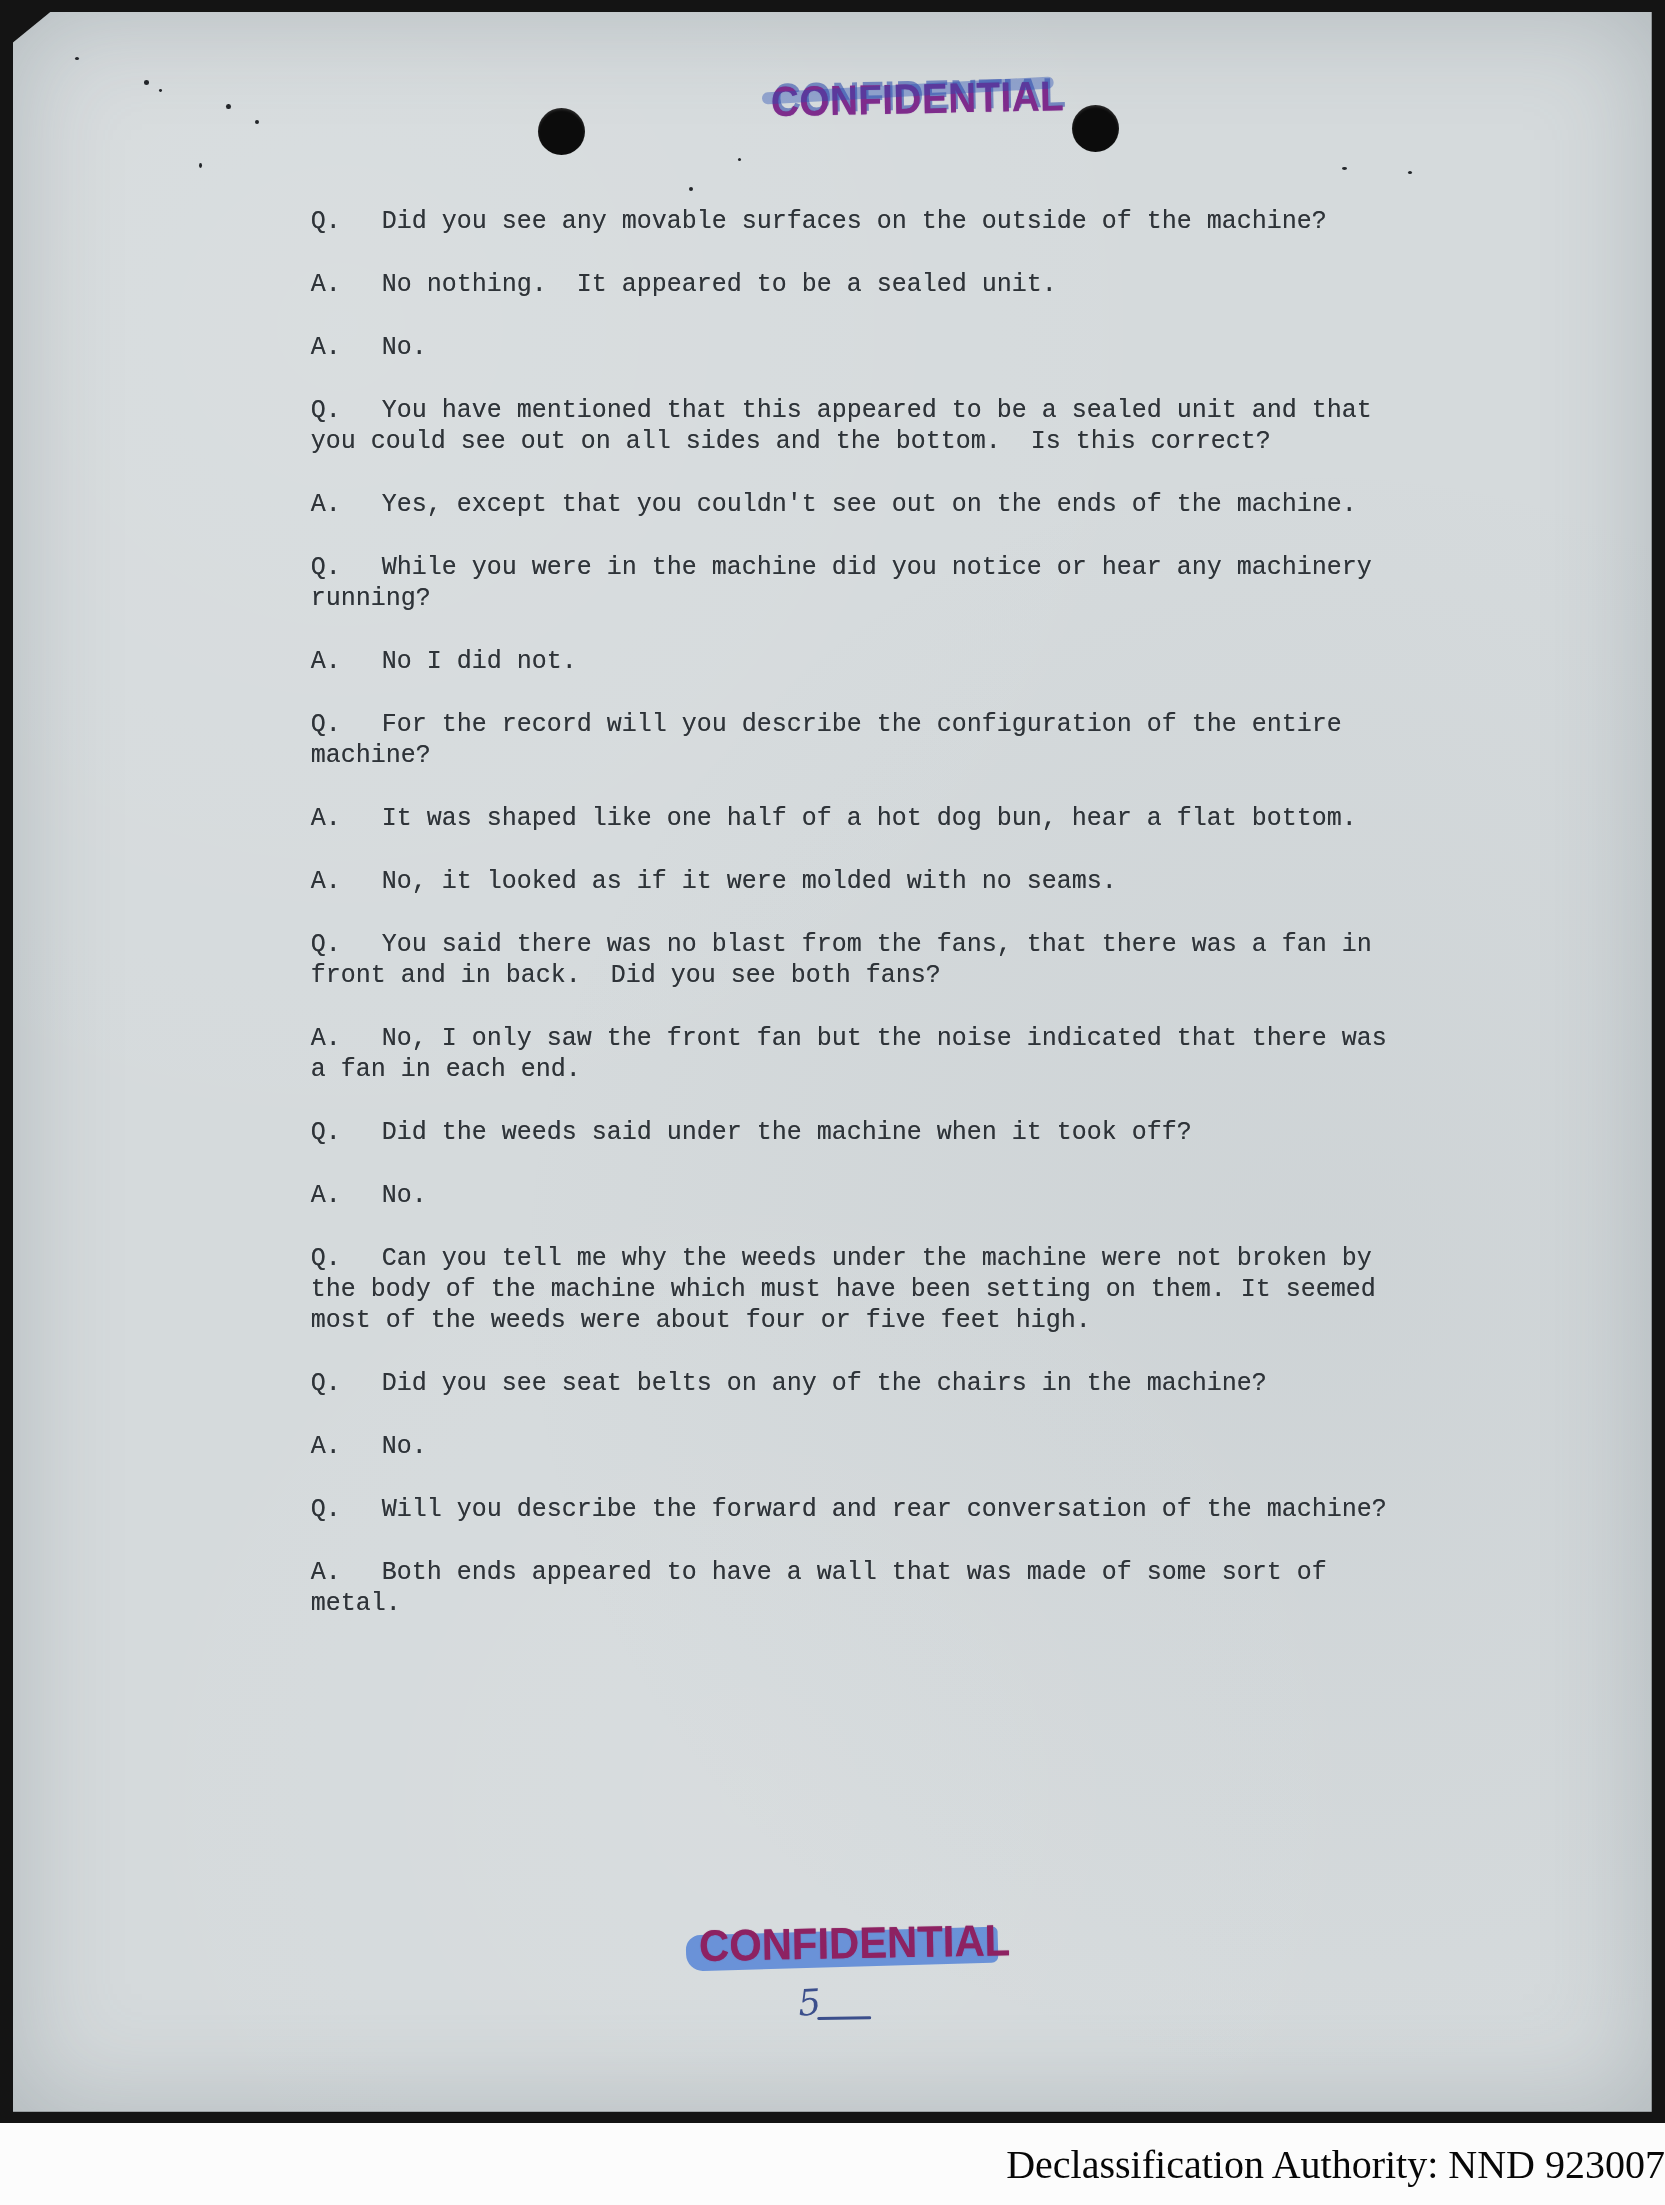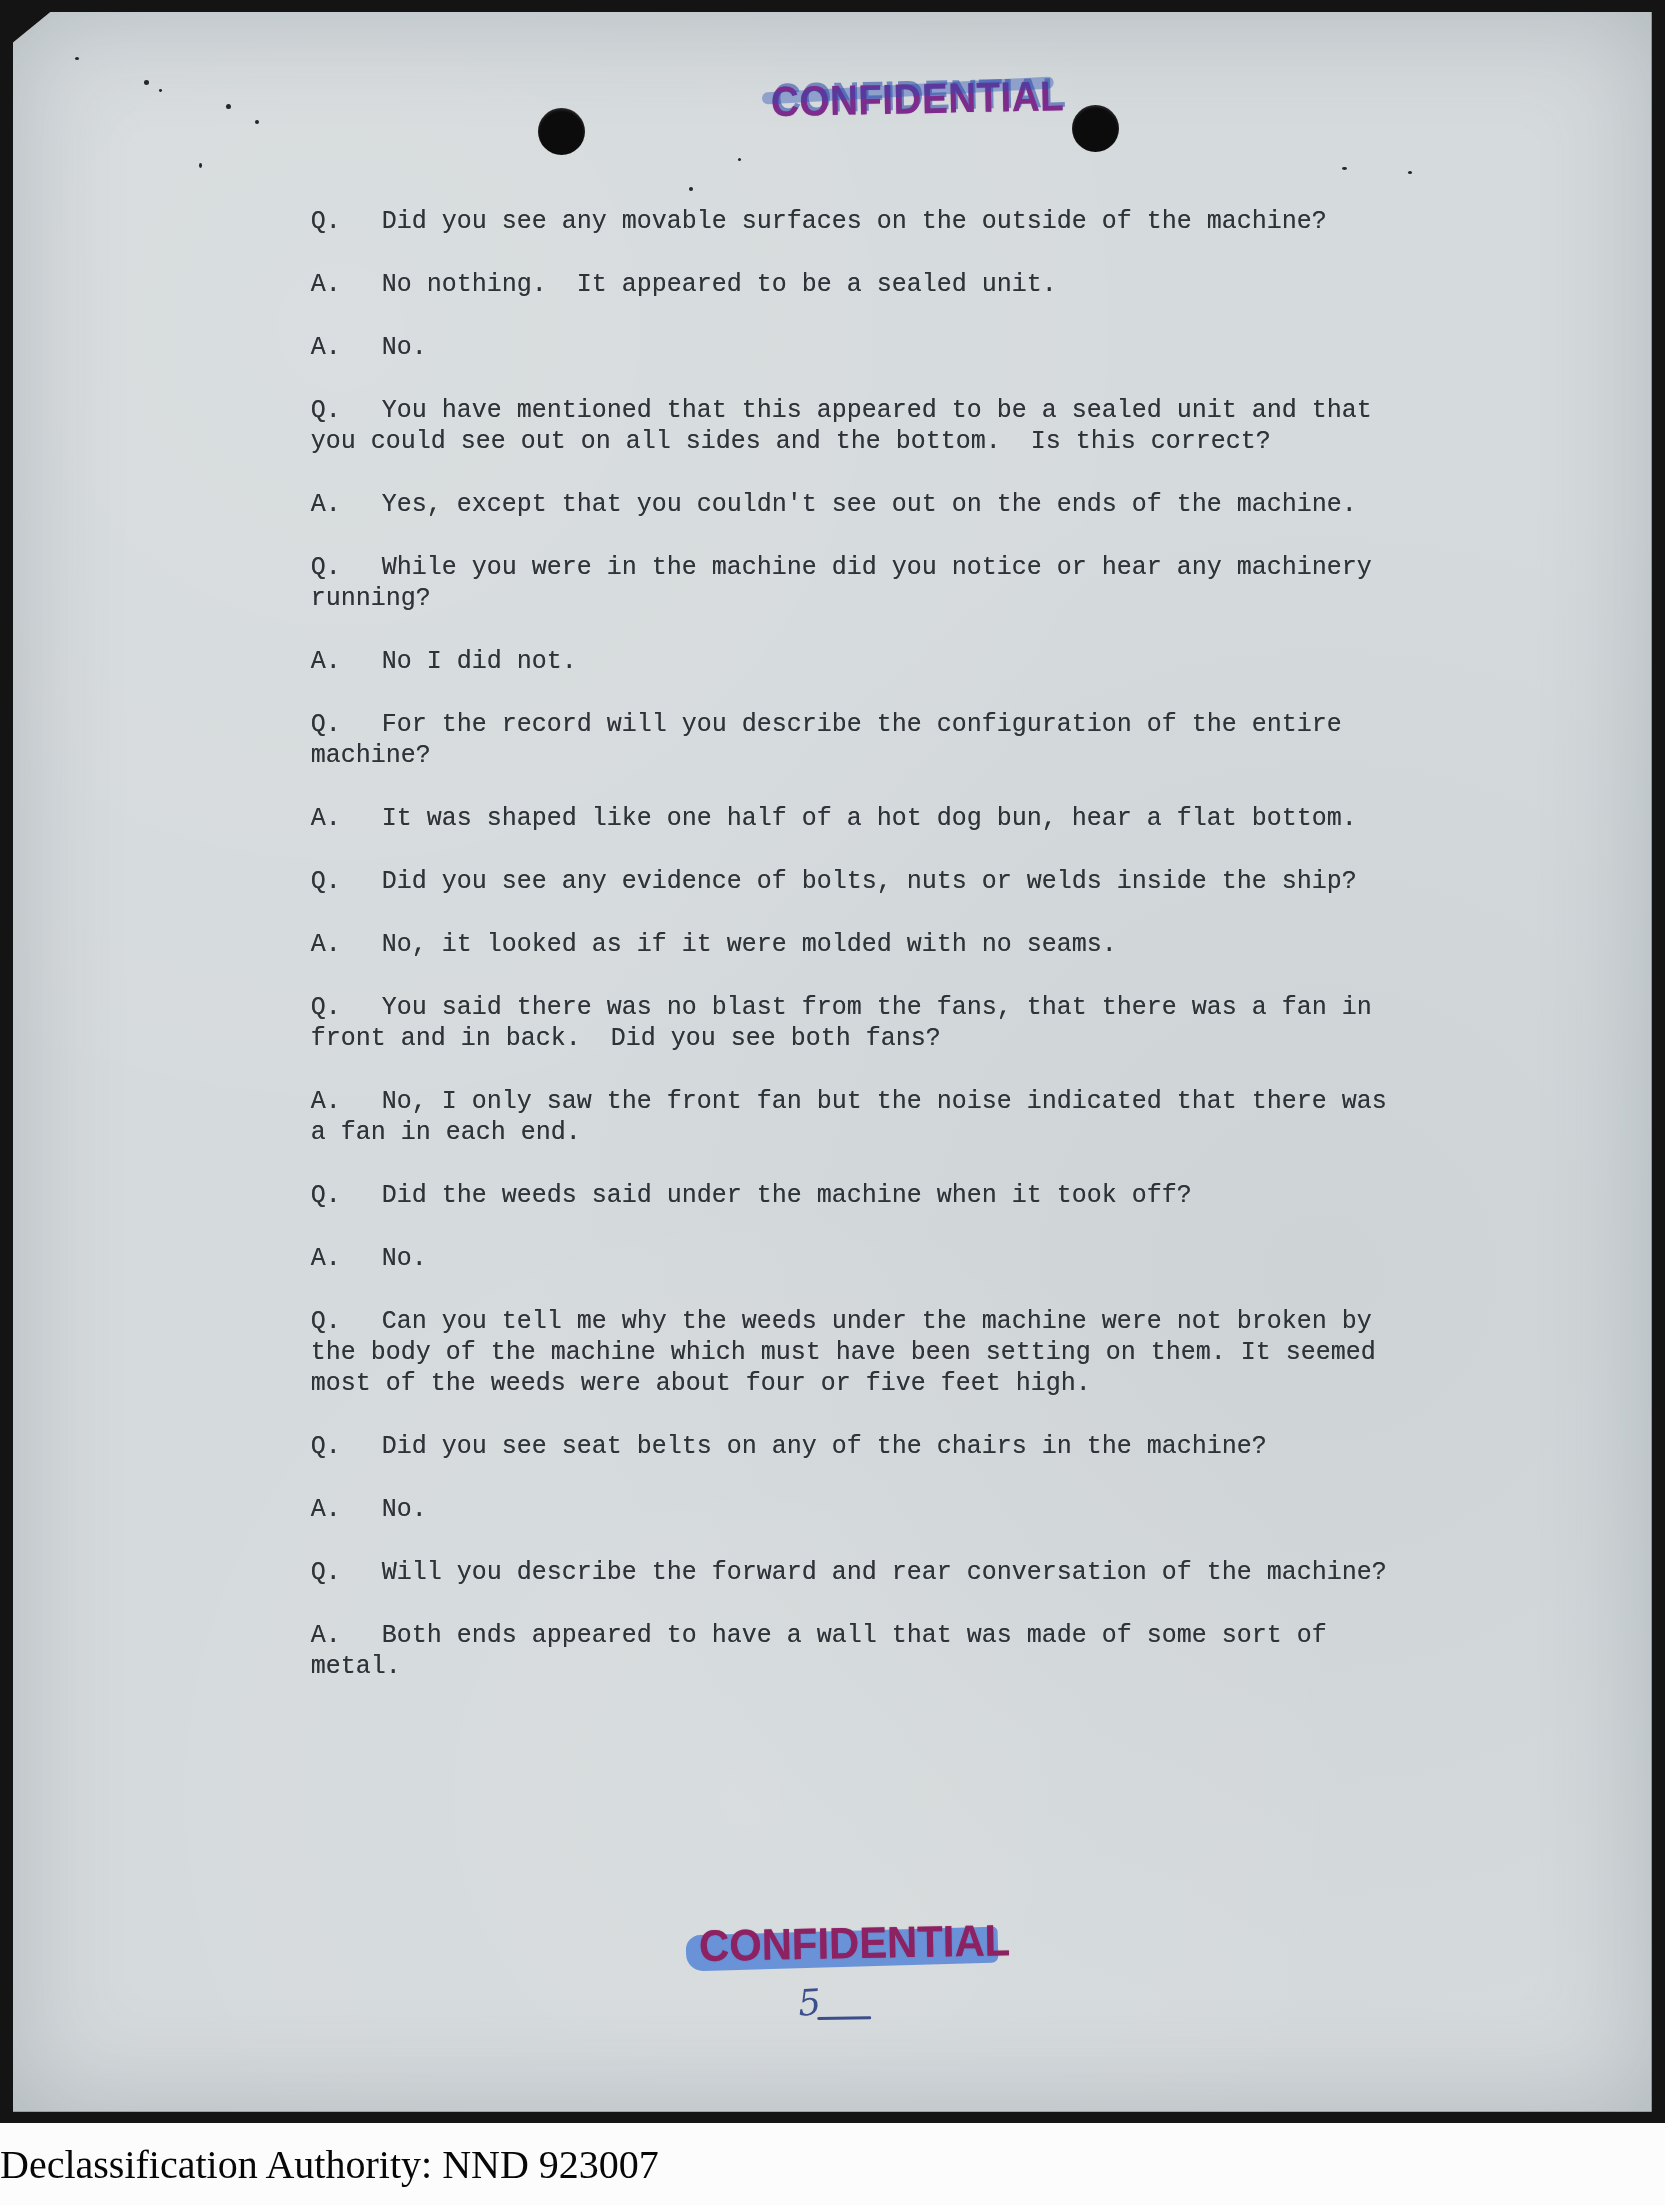--- a/index.html
+++ b/index.html
@@ -151,21 +151,21 @@
   
   .footer {
     position: absolute;
     left: 0;
     bottom: 0;
     width: 1665px;
     height: 82px;
     background: #fcfcfc;
     display: flex;
     align-items: center;
-    justify-content: flex-start;
+    justify-content: flex-end;
   }
   .footer span {
     font-family: "Liberation Serif", serif;
     font-size: 40px;
     color: #070707;
   }
 </style>
 </head>
 <body>
 
@@ -201,21 +201,20 @@
 
   <p class="qa"><span class="qa-label">Q.</span><span class="qa-text">You have mentioned that this appeared to be a sealed unit and that you could see out on all sides and the bottom.  Is this correct?</span></p>
   <p class="qa"><span class="qa-label">A.</span><span class="qa-text">Yes, except that you couldn't see out on the ends of the machine.</span></p>
 
   <p class="qa"><span class="qa-label">Q.</span><span class="qa-text">While you were in the machine did you notice or hear any machinery running?</span></p>
   <p class="qa"><span class="qa-label">A.</span><span class="qa-text">No I did not.</span></p>
 
   <p class="qa"><span class="qa-label">Q.</span><span class="qa-text">For the record will you describe the configuration of the entire machine?</span></p>
   <p class="qa"><span class="qa-label">A.</span><span class="qa-text">It was shaped like one half of a hot dog bun, hear a flat bottom.</span></p>
 
-  <p class="qa"><span class="qa-label">Q.</span><span class="qa-text">Did you see any evidence of bolts, nuts or welds inside the ship?</span></p>
   <p class="qa"><span class="qa-label">A.</span><span class="qa-text">No, it looked as if it were molded with no seams.</span></p>
 
   <p class="qa"><span class="qa-label">Q.</span><span class="qa-text">You said there was no blast from the fans, that there was a fan in front and in back.  Did you see both fans?</span></p>
   <p class="qa"><span class="qa-label">A.</span><span class="qa-text">No, I only saw the front fan but the noise indicated that there was a fan in each end.</span></p>
 
   <p class="qa"><span class="qa-label">Q.</span><span class="qa-text">Did the weeds said under the machine when it took off?</span></p>
   <p class="qa"><span class="qa-label">A.</span><span class="qa-text">No.</span></p>
 
   <p class="qa"><span class="qa-label">Q.</span><span class="qa-text">Can you tell me why the weeds under the machine were not broken by the body of the machine which must have been setting on them. It seemed most of the weeds were about four or five feet high.</span></p>
 

